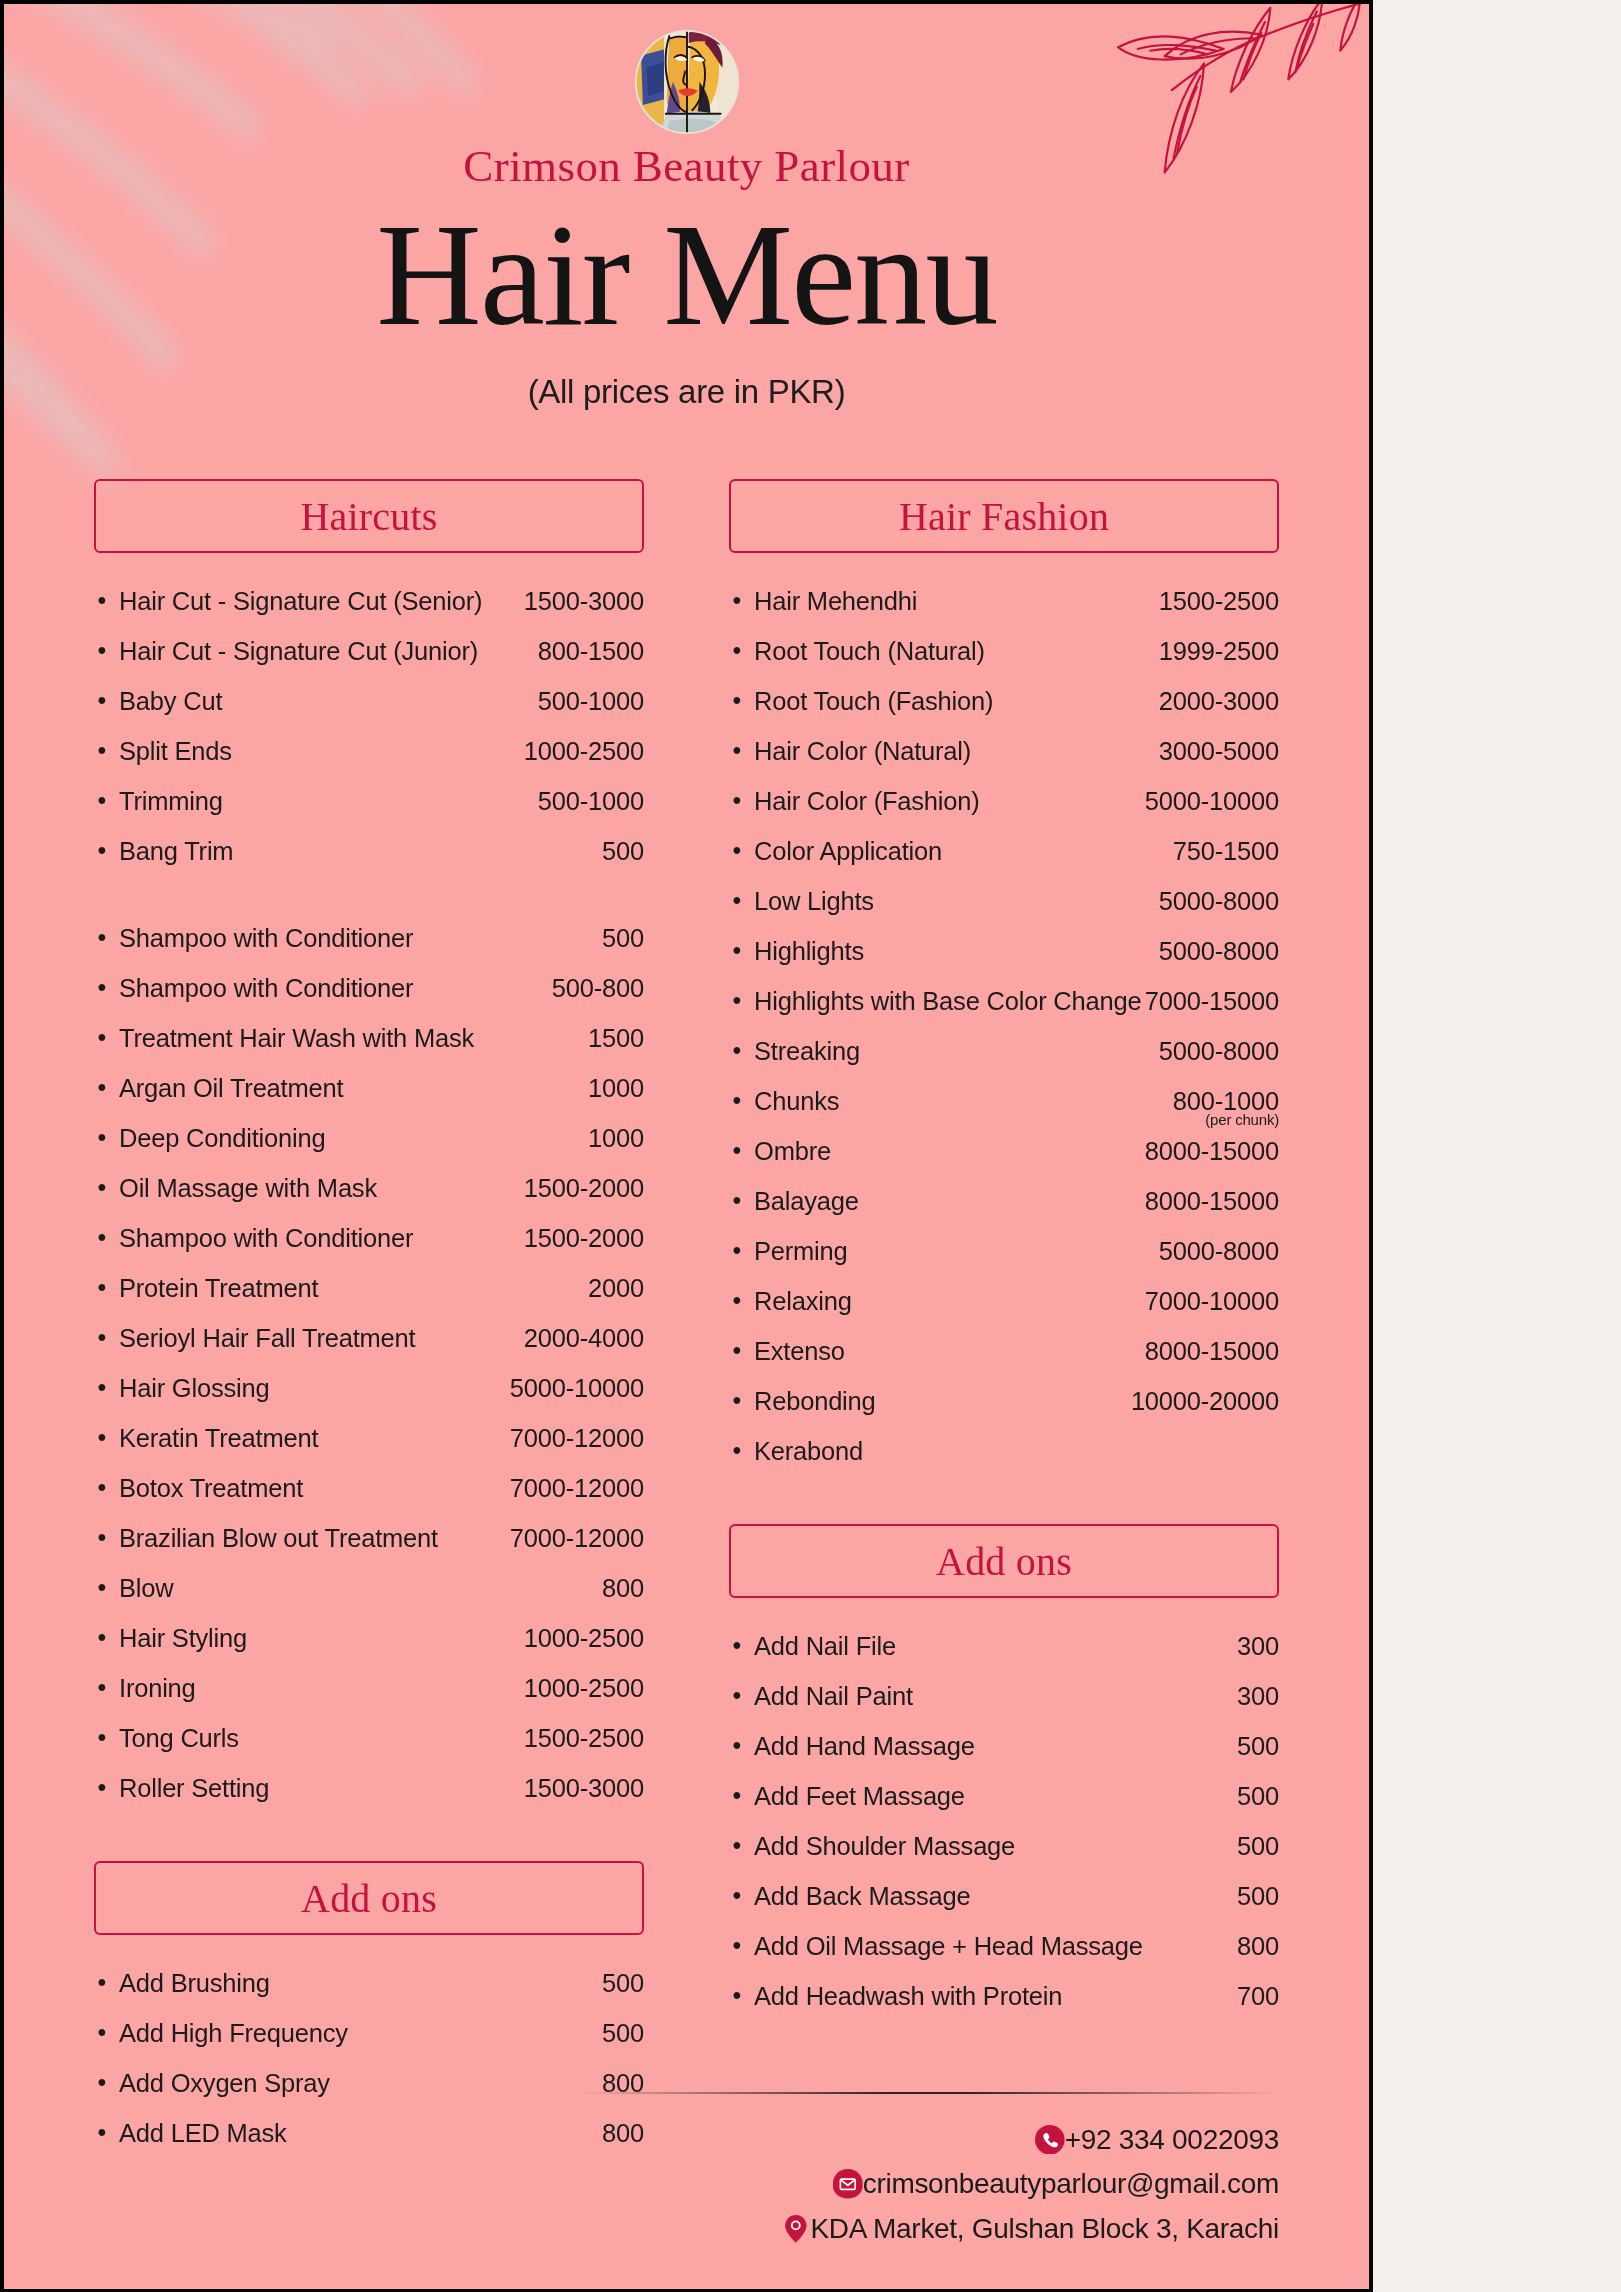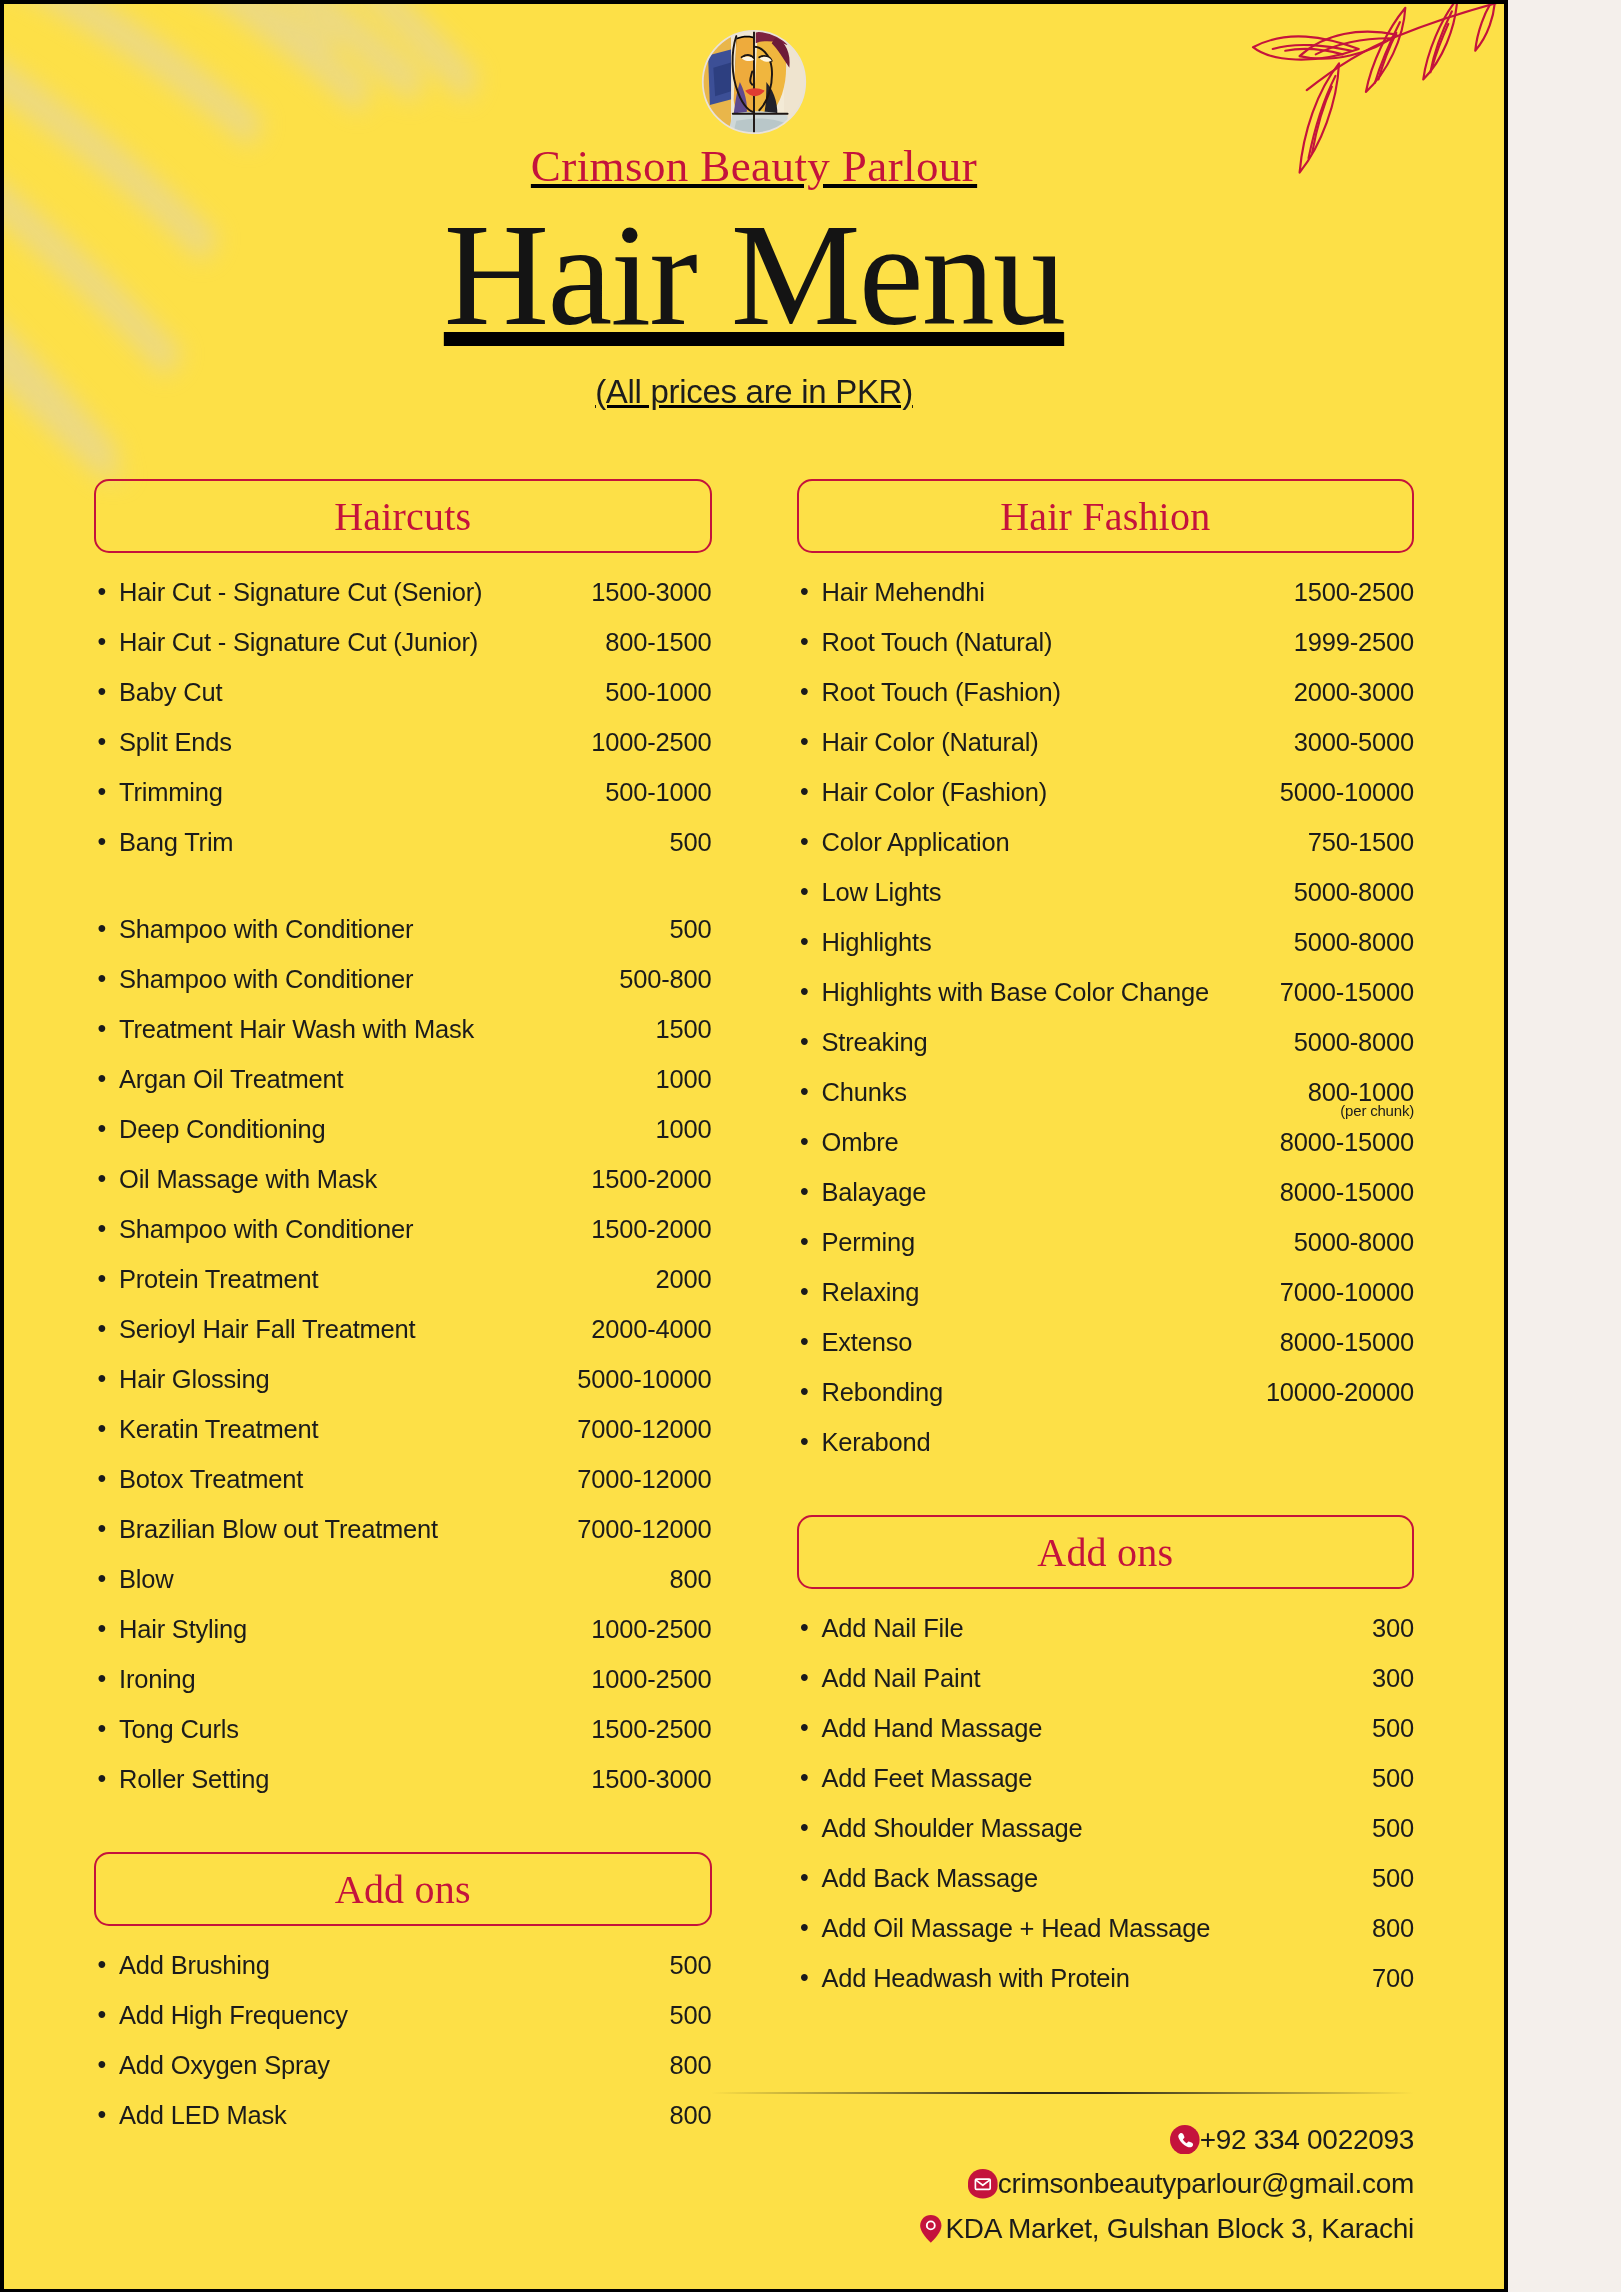--- a/index.html
+++ b/index.html
@@ -4,26 +4,25 @@
 <style>
   html,body{margin:0;padding:0;}
   body{
     width:1621px; height:2293px;
     background:#f4efeb;
     font-family:"Liberation Sans", sans-serif;
     overflow:hidden;
   }
   #page{
     position:relative;
-    width:1508px; height:2293px;
-    background:#fde047;
+    width:1373px; height:2293px;
+    background:#fca5a5;
     box-sizing:border-box;
     border:4.5px solid #000;
     overflow:hidden;
-    text-decoration:underline;
   }
 
   
   .palm-shadow{
     position:absolute; top:-152px; left:-206px;
     width:699px; height:627px;
     pointer-events:none;
     opacity:.55;
     filter:blur(12.5px);
   }
@@ -60,24 +59,24 @@
     position:absolute; top:475px; left:0; right:0;
     display:flex; gap:85px;
     padding:0 90px;
     box-sizing:border-box;
   }
   .col{ flex:1 1 0; min-width:0; }
 
   .section{ margin-bottom:7.2px; }
   .section-header{
     border:2.2px solid #c4133c;
-    border-radius:15px;
+    border-radius:6px;
     height:70px;
     display:flex; align-items:center; justify-content:center;
-    margin-bottom:25px;
+    margin-bottom:34px;
   }
   .section-header-title{
     font-family:"Liberation Serif", serif;
     font-size:40px; color:#c4133c; font-weight:400; letter-spacing:0.2px;
   }
 
   ul.items{ list-style:none; margin:0; padding:0; }
   ul.items li{
     display:flex; align-items:baseline;
     padding:0 0 0 25px;

